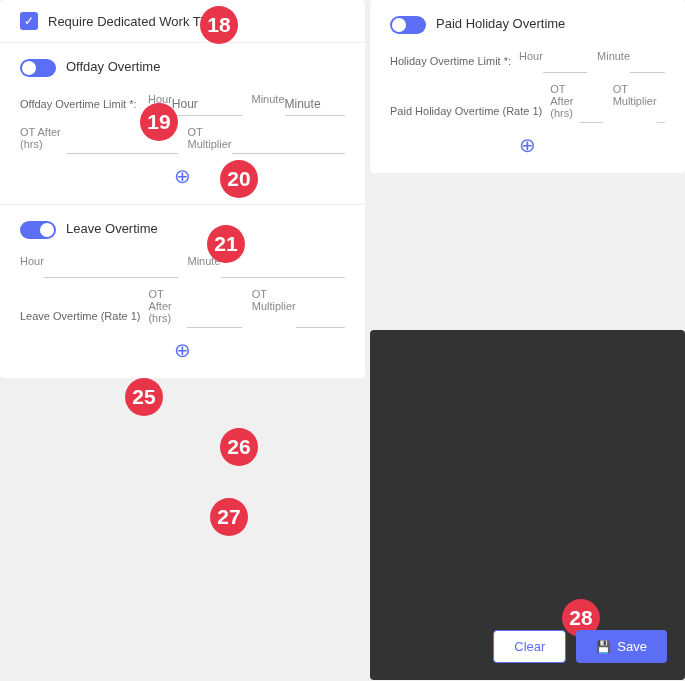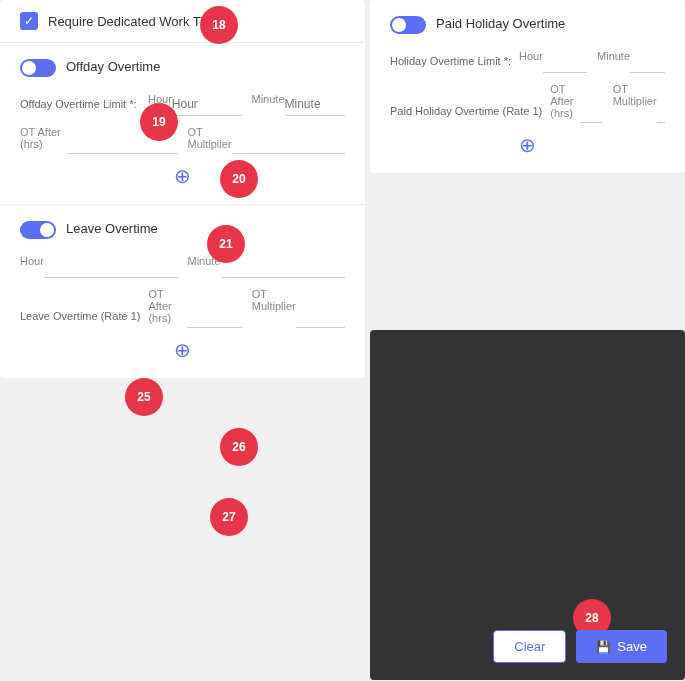--- a/index.html
+++ b/index.html
@@ -62,21 +62,21 @@
     
     .badge {
       display: inline-flex;
       align-items: center;
       justify-content: center;
       width: 38px;
       height: 38px;
       background: #e8354a;
       color: white;
       border-radius: 50%;
-      font-size: 12px;
+      font-size: 21px;
       font-weight: bold;
       position: absolute;
       z-index: 10;
     }
 
     
     .offday-section {
       padding: 16px 20px;
       border-bottom: 1px solid #eee;
     }
@@ -374,21 +374,21 @@
           <input class="field-input" type="text" style="">
         </div>
       </div>
     </div>
 
     <div class="add-btn">⊕</div>
   </div>
 
   <div class="right-panel-bottom"></div>
 
-  <div class="badge" style="bottom:44px; right:74px;">28</div>
+  <div class="badge" style="bottom:44px; right:85px;">28</div>
 
   <div class="bottom-buttons">
     <button class="btn-clear">Clear</button>
     <button class="btn-save">
       <span class="save-icon">💾</span>
       <span>Save</span>
     </button>
   </div>
 
 </div>

